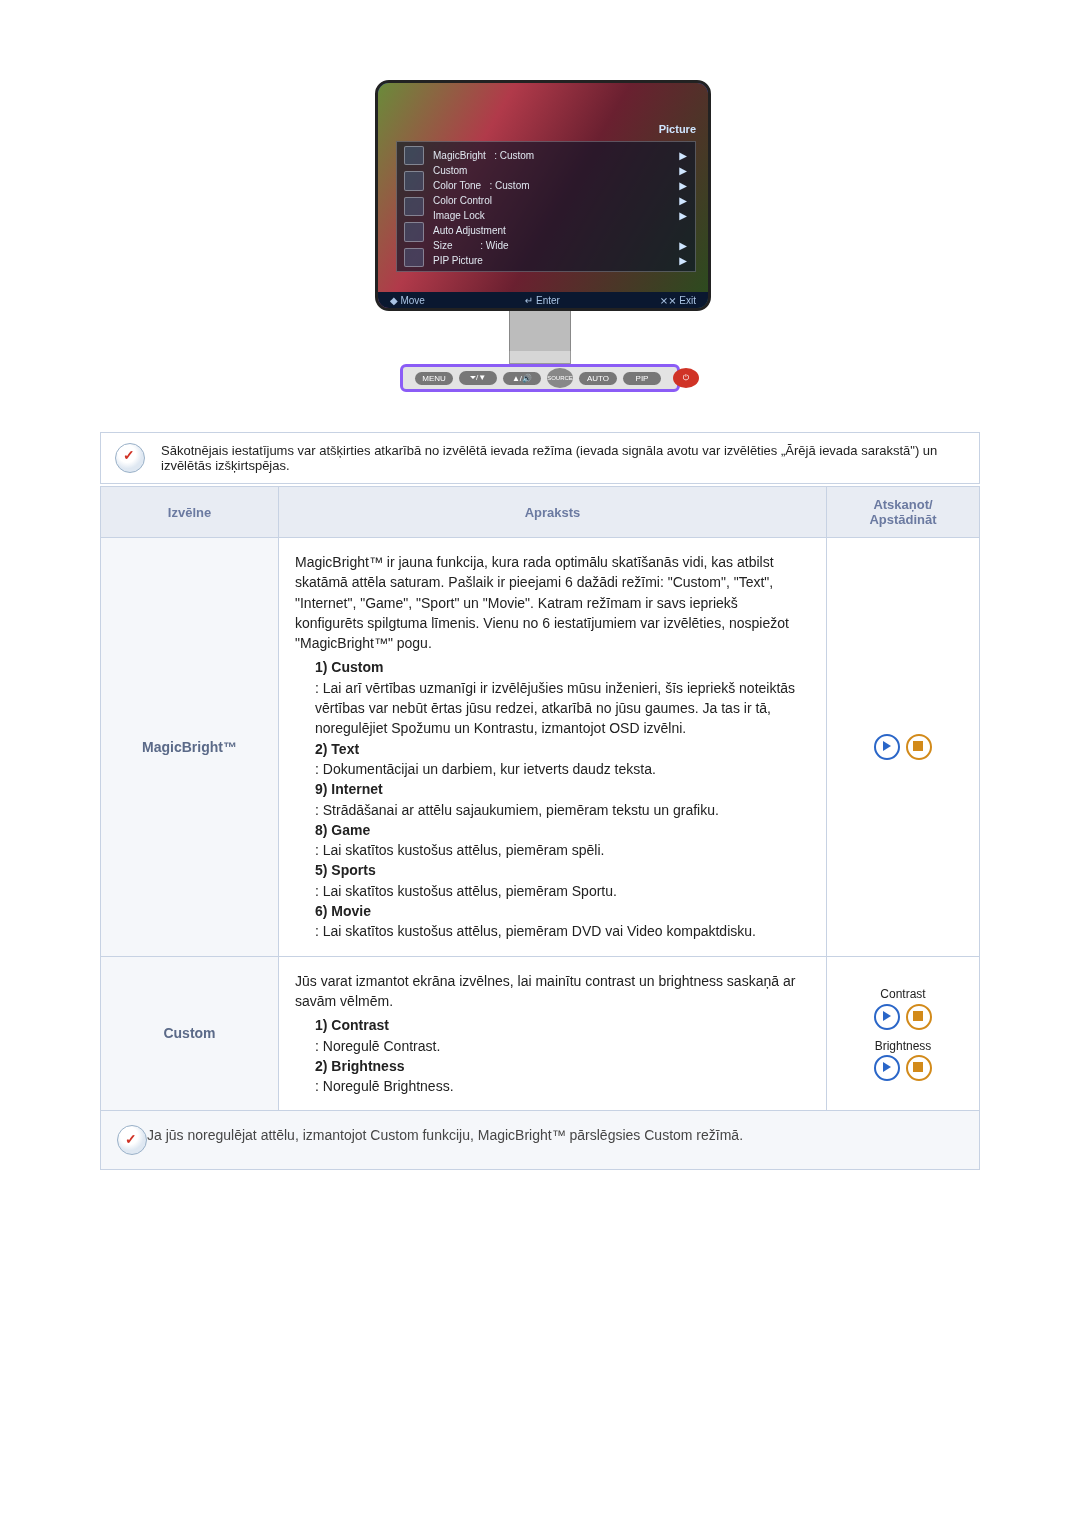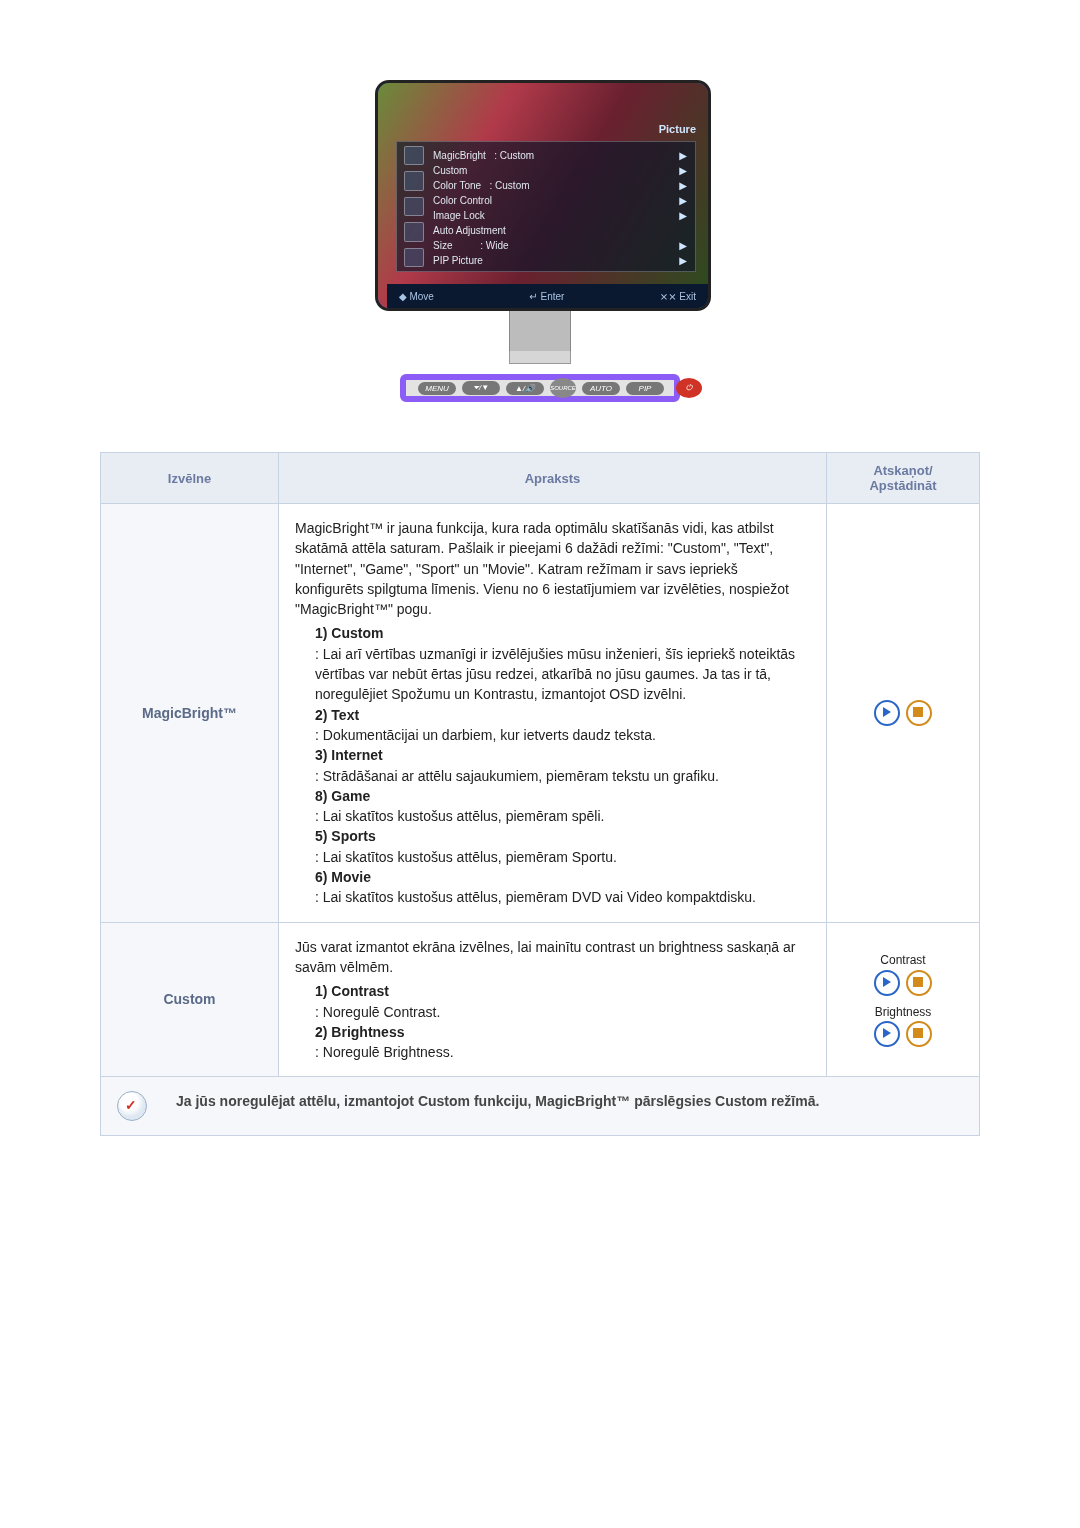--- a/index.html
+++ b/index.html
@@ -52,39 +52,38 @@
     position:absolute; left:4px; top:4px; bottom:4px; width:26px;
     display:flex; flex-direction:column; gap:6px; align-items:center;
   }
   .osd-icons .ico {
     width:18px; height:18px; border:1px solid rgba(255,255,255,0.35);
     border-radius:2px; background:rgba(80,130,180,0.3);
   }
   .osd-row { display:flex; justify-content:space-between; line-height:15px; }
   .osd-row .arrow { color:#cfe6ff; }
   .osd-foot {
-    position:absolute; left:9px; right:0; bottom:0; height:24px;
+    position:absolute; left:0; right:0; bottom:0; height:16px;
     background:#0a1830; color:#a9c3e3; font-size:10px;
     display:flex; justify-content:space-between; align-items:center;
     padding:0 12px;
   }
   .stand {
     width:60px; height:40px; background:#bcbcbc; margin:0 auto;
     border-left:1px solid #888; border-right:1px solid #888;
   }
   .stand2 {
     width:60px; height:12px; background:#d6d6d6; margin:0 auto;
     border:1px solid #999; border-top:none;
   }
   .base {
-    width:280px; height:28px; background:#e3e3e3; margin:10px auto;
-    border-radius:6px; border:6px solid #8b5cf6;
+    width:280px; height:28px; background:#e3e3e3; margin:0 auto;
+    border-radius:6px; border:3px solid #8b5cf6;
     display:flex; align-items:center; gap:6px; padding:0 12px;
     box-sizing:border-box;
-    font-style:italic;
   }
   .btn {
     font-size:8px; color:#fff; background:#777; border-radius:10px;
     padding:2px 6px; min-width:26px; text-align:center;
   }
   .btn.src { background:#888; border-radius:50%; width:20px; height:20px; line-height:20px; padding:0; font-size:6px;}
   .btn.pwr { background:#d03326; border-radius:50%; width:20px; height:20px; line-height:20px; padding:0;}
   .base .spacer{flex:1;}
 
   .note-box {
@@ -144,22 +143,22 @@
   }
   .circle.stop { border-color:#d28a1a; }
   .circle.stop::after{
     content:""; position:absolute; left:5px; top:5px;
     width:10px; height:10px; background:#d28a1a;
   }
   .footnote-row td {
     background:#f5f7fa;
   }
   .footnote {
-    display:flex; gap:29px; align-items:flex-start;
-    font-weight:bold; color:#464646;
+    display:flex; gap:0; align-items:flex-start;
+    font-weight:normal; color:#464646;
   }
 </style>
 </head>
 <body>
 
 <div class="page">
 
   <div class="monitor-wrap">
     <div class="monitor">
       <div class="screen">
@@ -220,37 +219,41 @@
         <span class="btn">▲/🔊</span>
         <span class="btn src">SOURCE</span>
         <span class="btn">AUTO</span>
         <span class="btn">PIP</span>
         <span class="spacer"></span>
         <span class="btn pwr">⏻</span>
       </div>
     </div>
   </div>
 
+  <div class="note-box">
+    <div class="note-icon"></div>
+    <div>Sākotnējais iestatījums var atšķirties atkarībā no izvēlētā ievada režīma (ievada signāla avotu var izvēlēties „Ārējā ievada sarakstā") un izvēlētās izšķirtspējas.</div>
+  </div>
 
   <table class="main">
     <tbody>
         <tr>
       <th>Izvēlne</th>
       <th>Apraksts</th>
       <th>Atskaņot/ Apstādināt</th>
     </tr>
 
     <tr>
       <td class="menu-col">MagicBright™</td>
       <td class="apraksts">
         <div>MagicBright™ ir jauna funkcija, kura rada optimālu skatīšanās vidi, kas atbilst skatāmā attēla saturam. Pašlaik ir pieejami 6 dažādi režīmi: "Custom", "Text", "Internet", "Game", "Sport" un "Movie". Katram režīmam ir savs iepriekš konfigurēts spilgtuma līmenis. Vienu no 6 iestatījumiem var izvēlēties, nospiežot "MagicBright™" pogu.</div>
         <div style="padding-left:20px; margin-top:4px;">
           <div><span class="modelabel">1) Custom</span><br><span>: Lai arī vērtības uzmanīgi ir izvēlējušies mūsu inženieri, šīs iepriekš noteiktās vērtības var nebūt ērtas jūsu redzei, atkarībā no jūsu gaumes. Ja tas ir tā, noregulējiet Spožumu un Kontrastu, izmantojot OSD izvēlni.</span></div>
           <div><span class="modelabel">2) Text</span><br><span>: Dokumentācijai un darbiem, kur ietverts daudz teksta.</span></div>
-          <div><span class="modelabel">3) Internet</span><br><span>: Strādāšanai ar attēlu sajaukumiem, piemēram tekstu un grafiku.</span></div>
+          <div><span class="modelabel">9) Internet</span><br><span>: Strādāšanai ar attēlu sajaukumiem, piemēram tekstu un grafiku.</span></div>
           <div><span class="modelabel">8) Game</span><br><span>: Lai skatītos kustošus attēlus, piemēram spēli.</span></div>
           <div><span class="modelabel">5) Sports</span><br><span>: Lai skatītos kustošus attēlus, piemēram Sportu.</span></div>
           <div><span class="modelabel">6) Movie</span><br><span>: Lai skatītos kustošus attēlus, piemēram DVD vai Video kompaktdisku.</span></div>
         </div>
       </td>
       <td class="play-col">
         <span class="playpair">
           <span class="circle play"></span>
           <span class="circle stop"></span>
         </span>

